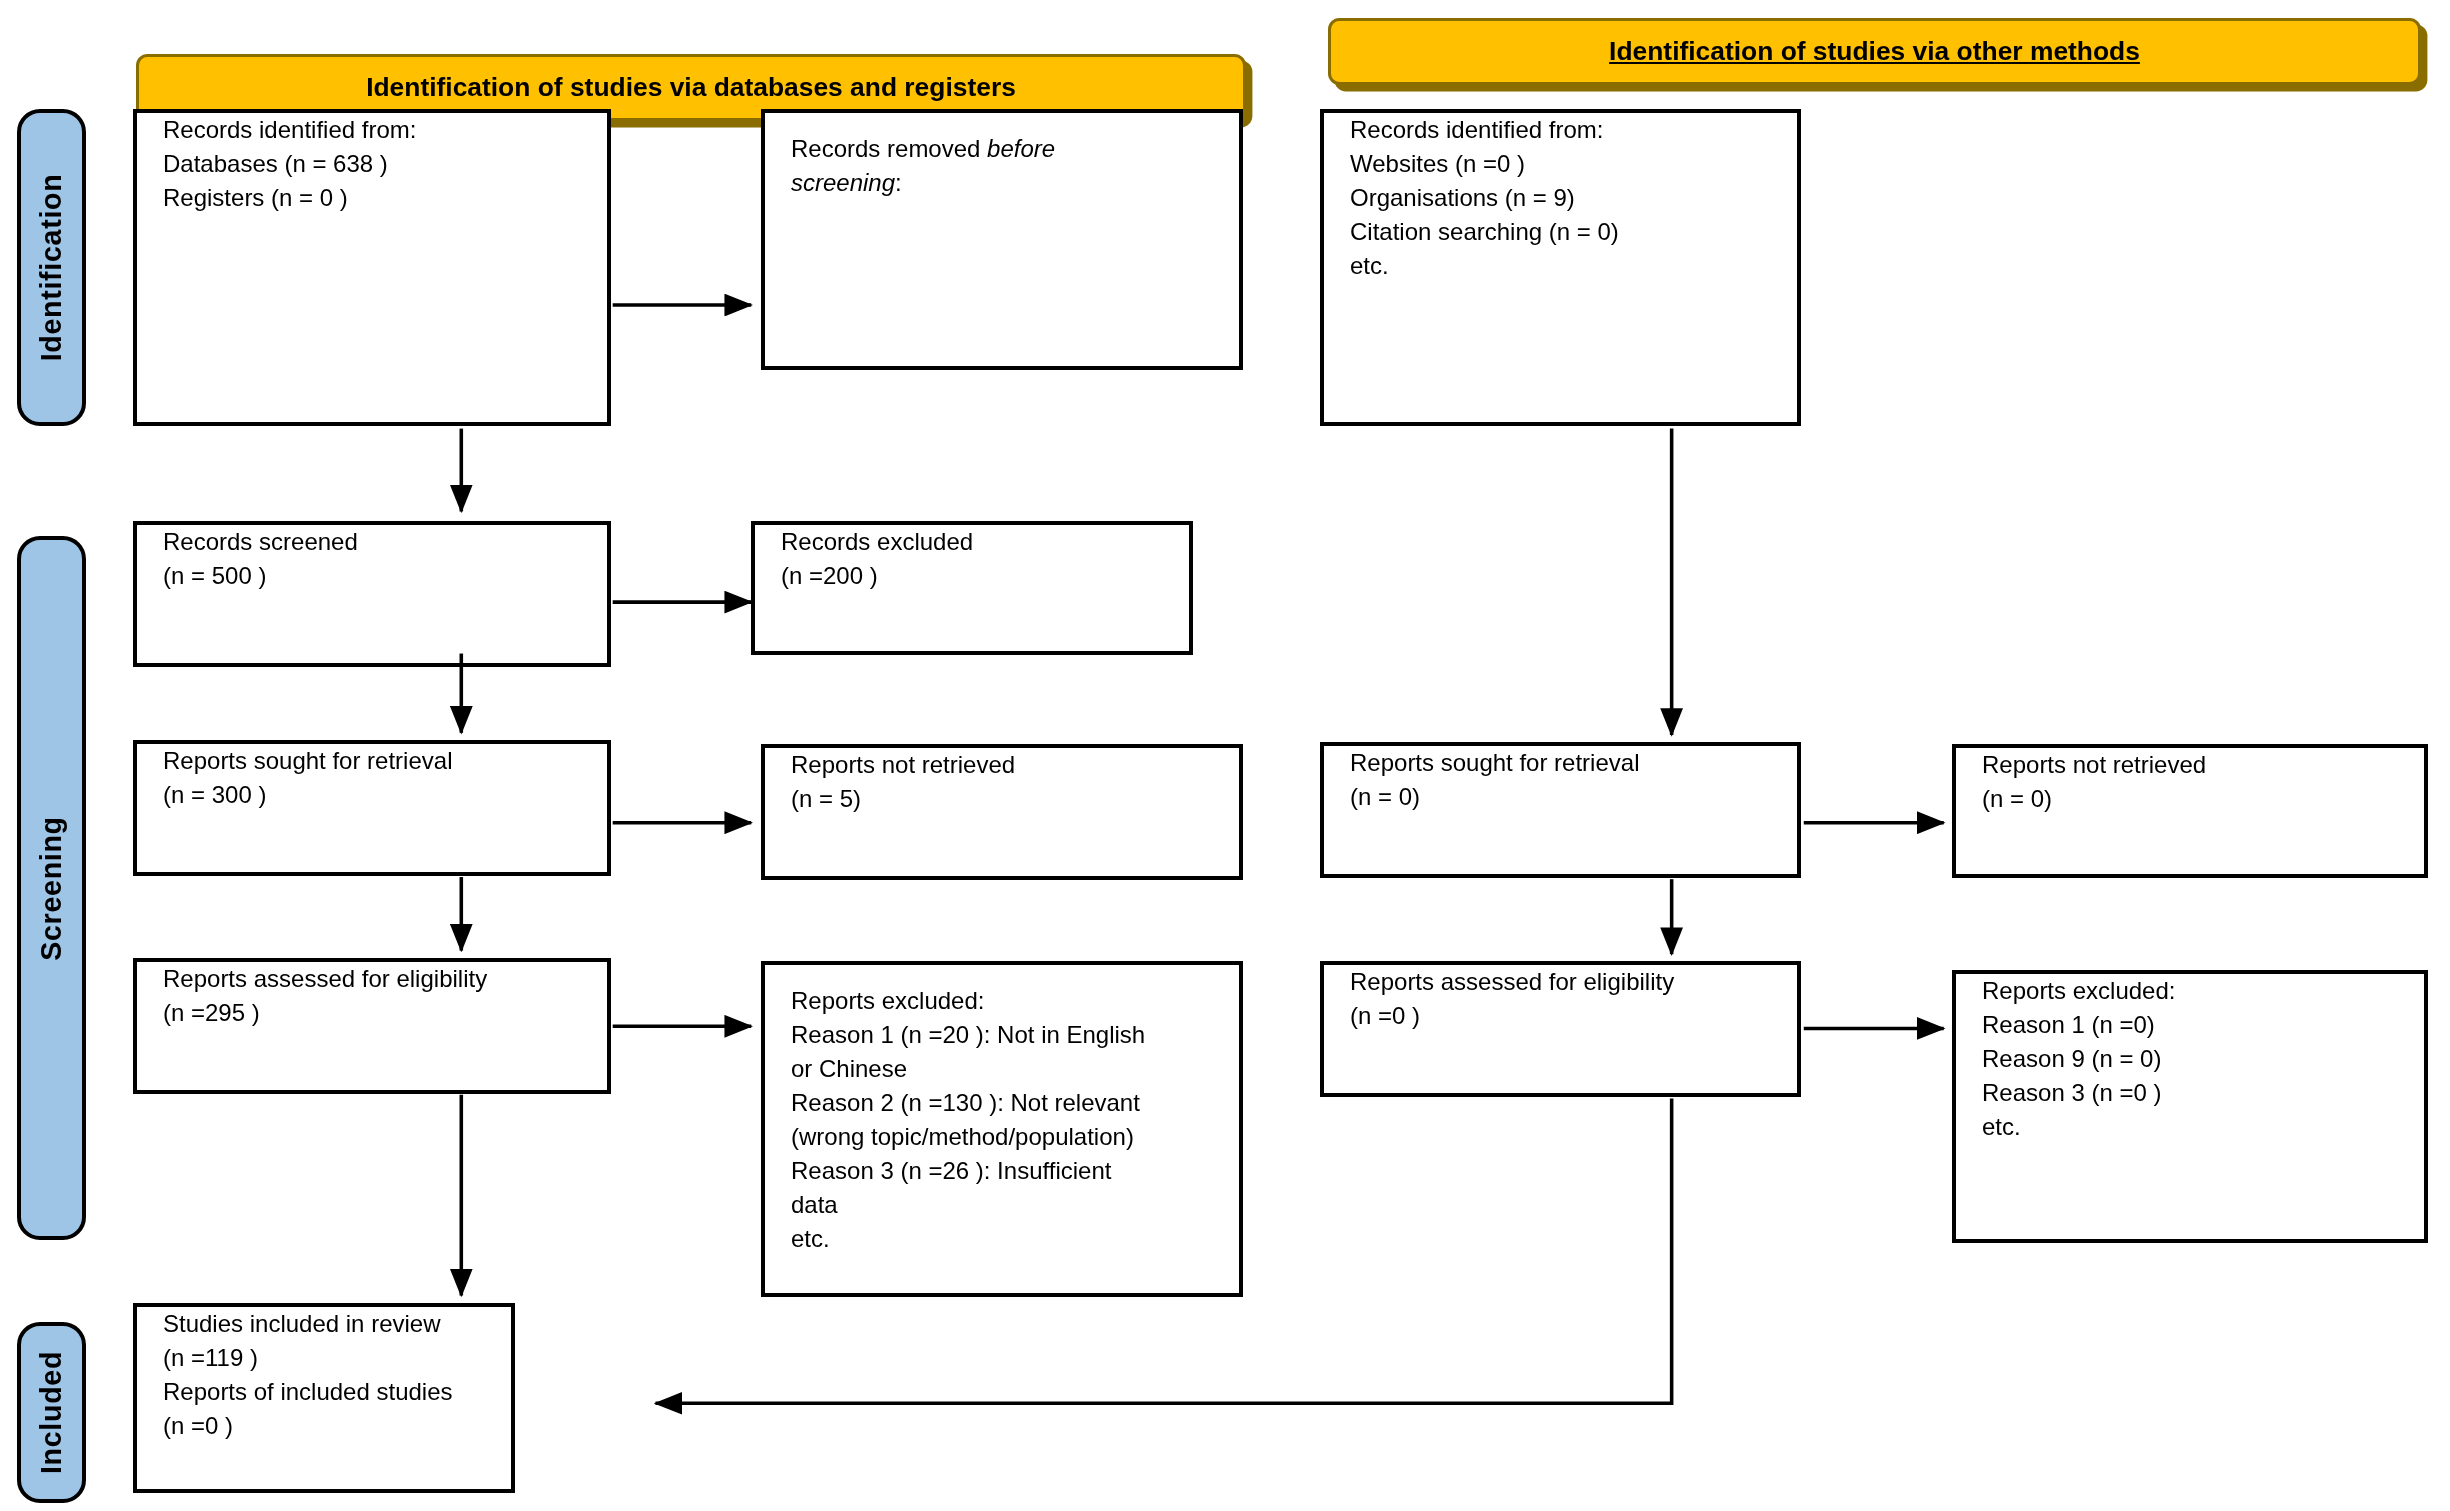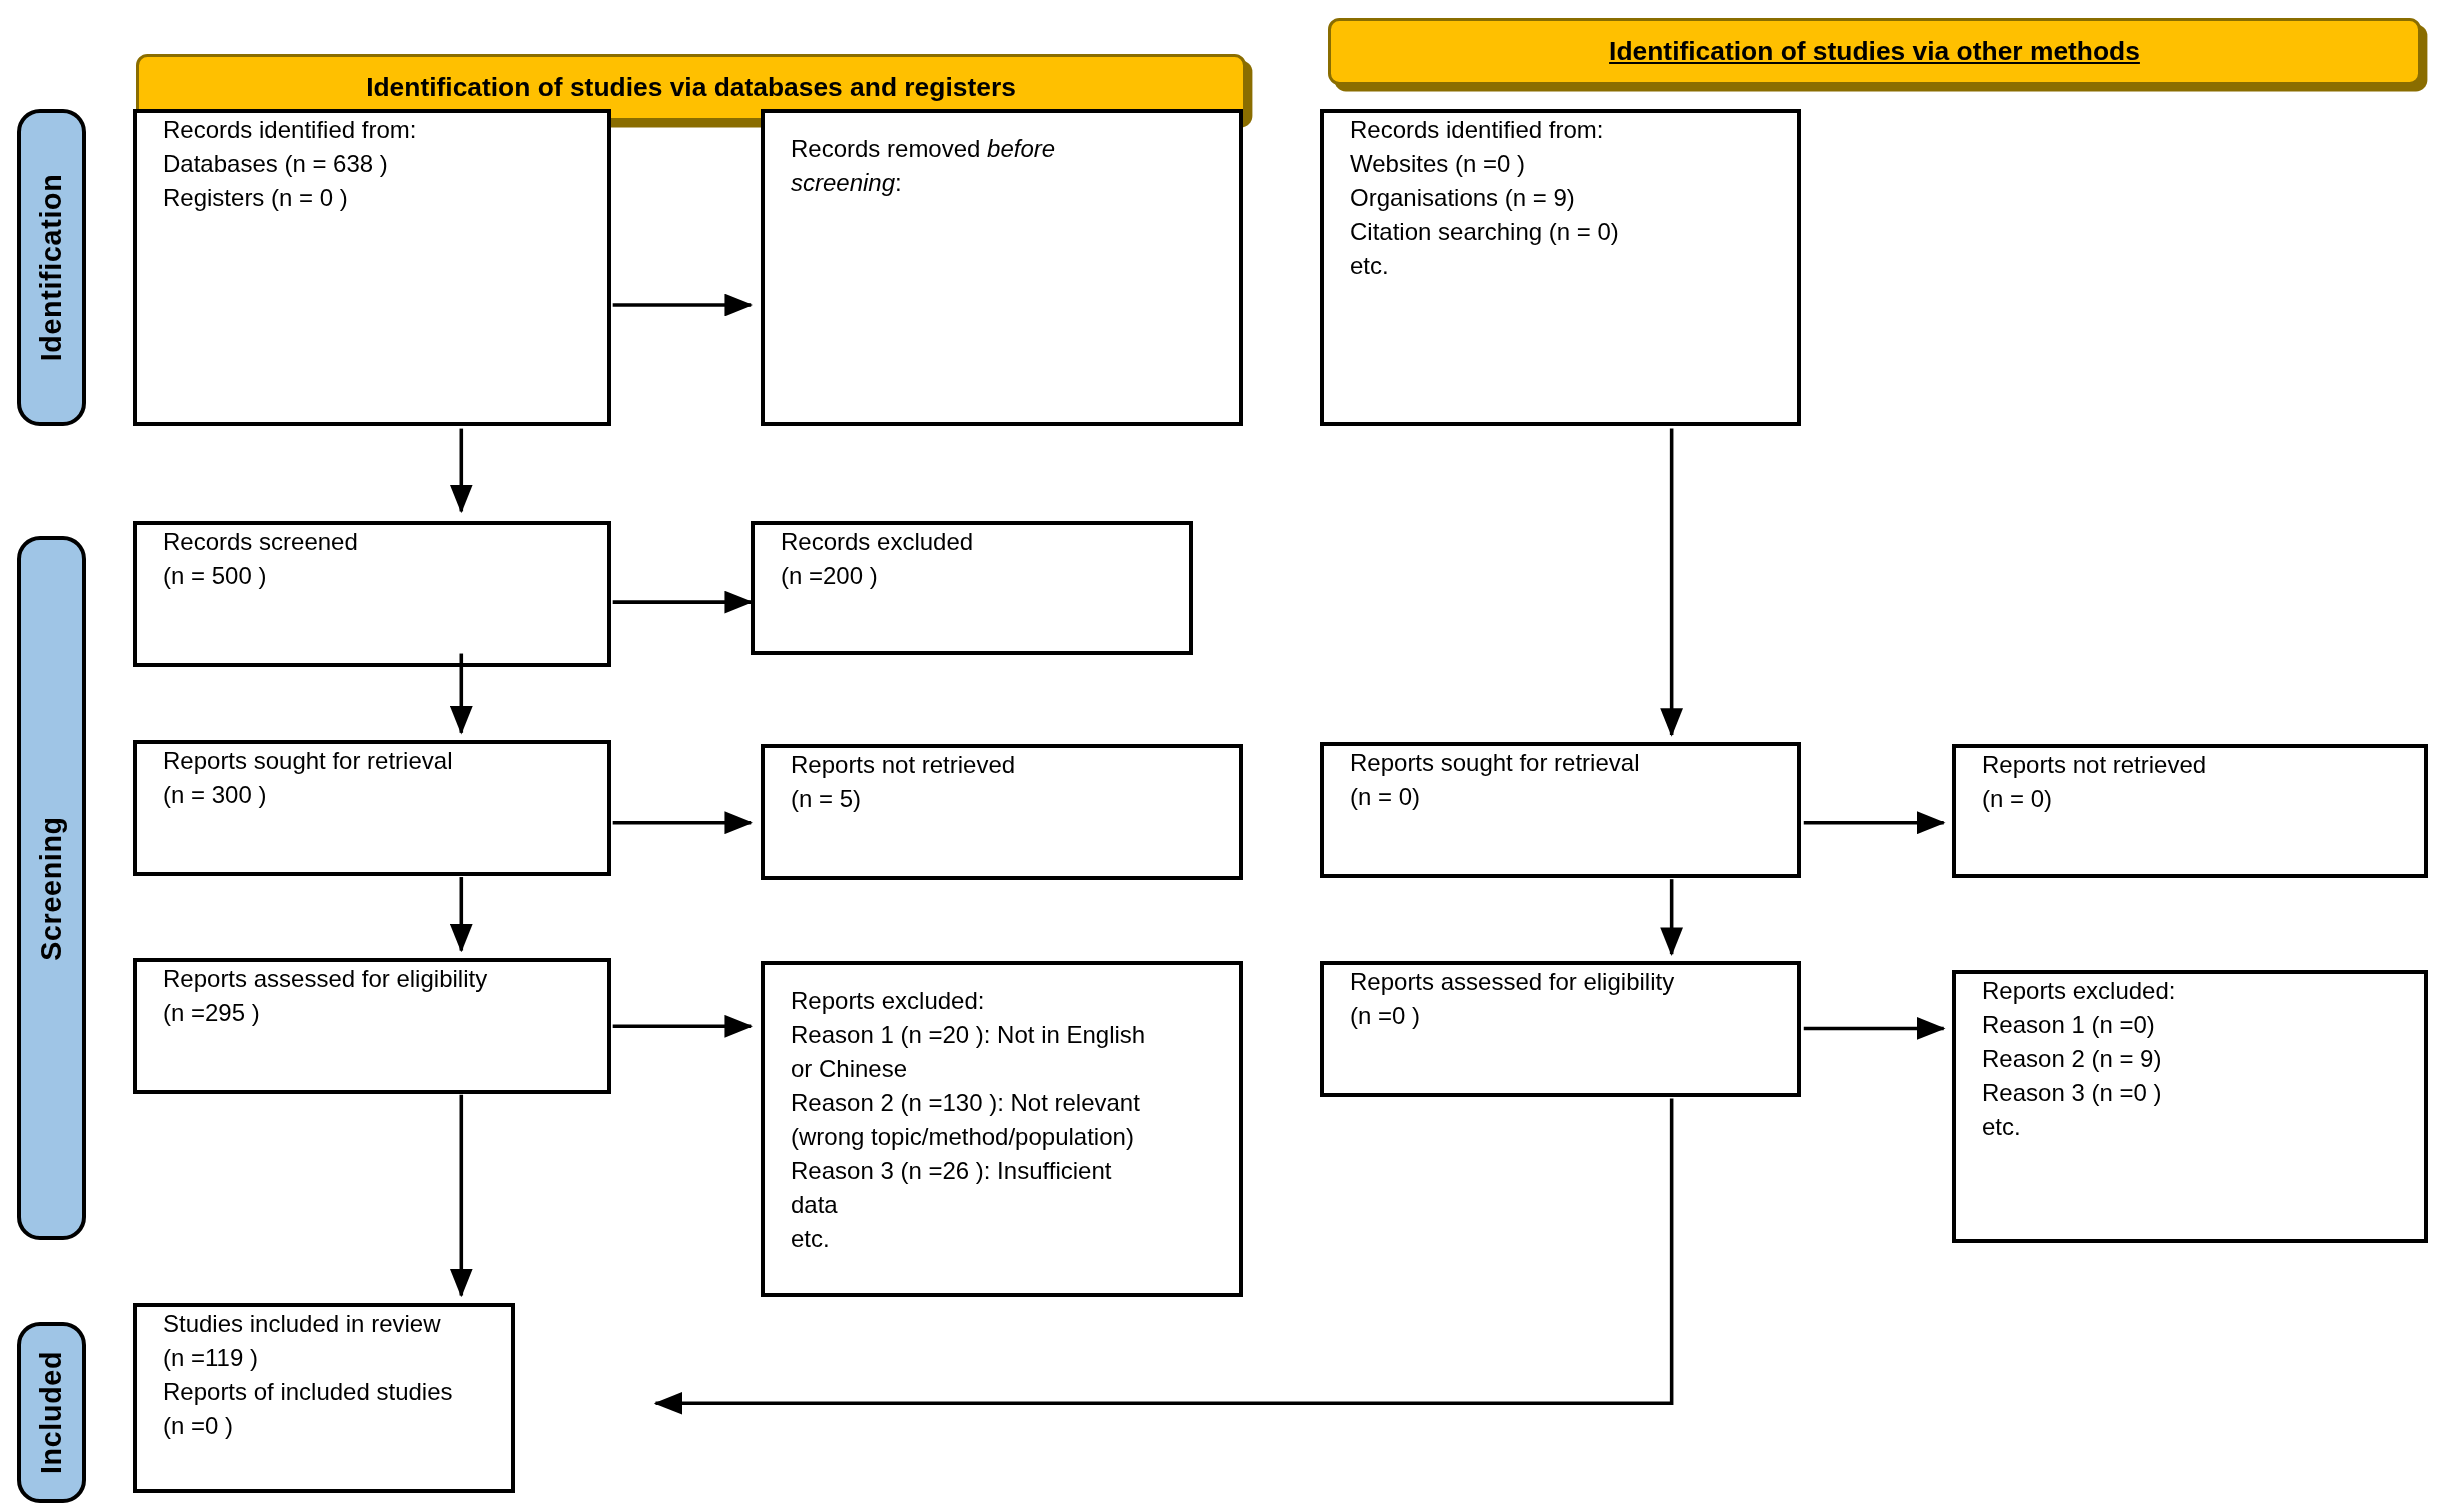--- a/index.html
+++ b/index.html
@@ -73,21 +73,21 @@
   <div class="stage" style="left:17px;top:1322px;width:69px;height:181px;">
     <span>Included</span>
   </div>
 
   <div class="box" style="left:133px;top:109px;width:478px;height:317px;">
       <div class="tl">Records identified from:</div>
       <div class="tl">Databases (n = 638 )</div>
       <div class="tl">Registers (n = 0 )</div>
     </div>
 
-  <div class="box top" style="left:761px;top:109px;width:482px;height:317px;">
+  <div class="box top" style="left:761px;top:109px;width:482px;height:261px;">
     <div class="tl"><span>Records removed </span><i>before</i></div>
     <div class="tl"><i>screening</i><span>:</span></div>
   </div>
 
   <div class="box" style="left:1320px;top:109px;width:481px;height:317px;">
       <div class="tl">Records identified from:</div>
       <div class="tl">Websites (n =0 )</div>
       <div class="tl">Organisations (n = 9)</div>
       <div class="tl">Citation searching (n = 0)</div>
       <div class="tl">etc.</div>
@@ -133,21 +133,21 @@
       <div class="tl">data</div>
       <div class="tl">etc.</div>
     </div>
   <div class="box" style="left:1320px;top:961px;width:481px;height:136px;">
       <div class="tl">Reports assessed for eligibility</div>
       <div class="tl">(n =0 )</div>
     </div>
   <div class="box" style="left:1952px;top:970px;width:476px;height:273px;">
       <div class="tl">Reports excluded:</div>
       <div class="tl">Reason 1 (n =0)</div>
-      <div class="tl">Reason 2 (n = 9)</div>
+      <div class="tl">Reason 9 (n = 0)</div>
       <div class="tl">Reason 3 (n =0 )</div>
       <div class="tl">etc.</div>
     </div>
 
   <div class="box" style="left:133px;top:1303px;width:382px;height:190px;">
       <div class="tl">Studies included in review</div>
       <div class="tl">(n =119 )</div>
       <div class="tl">Reports of included studies</div>
       <div class="tl">(n =0 )</div>
     </div>

